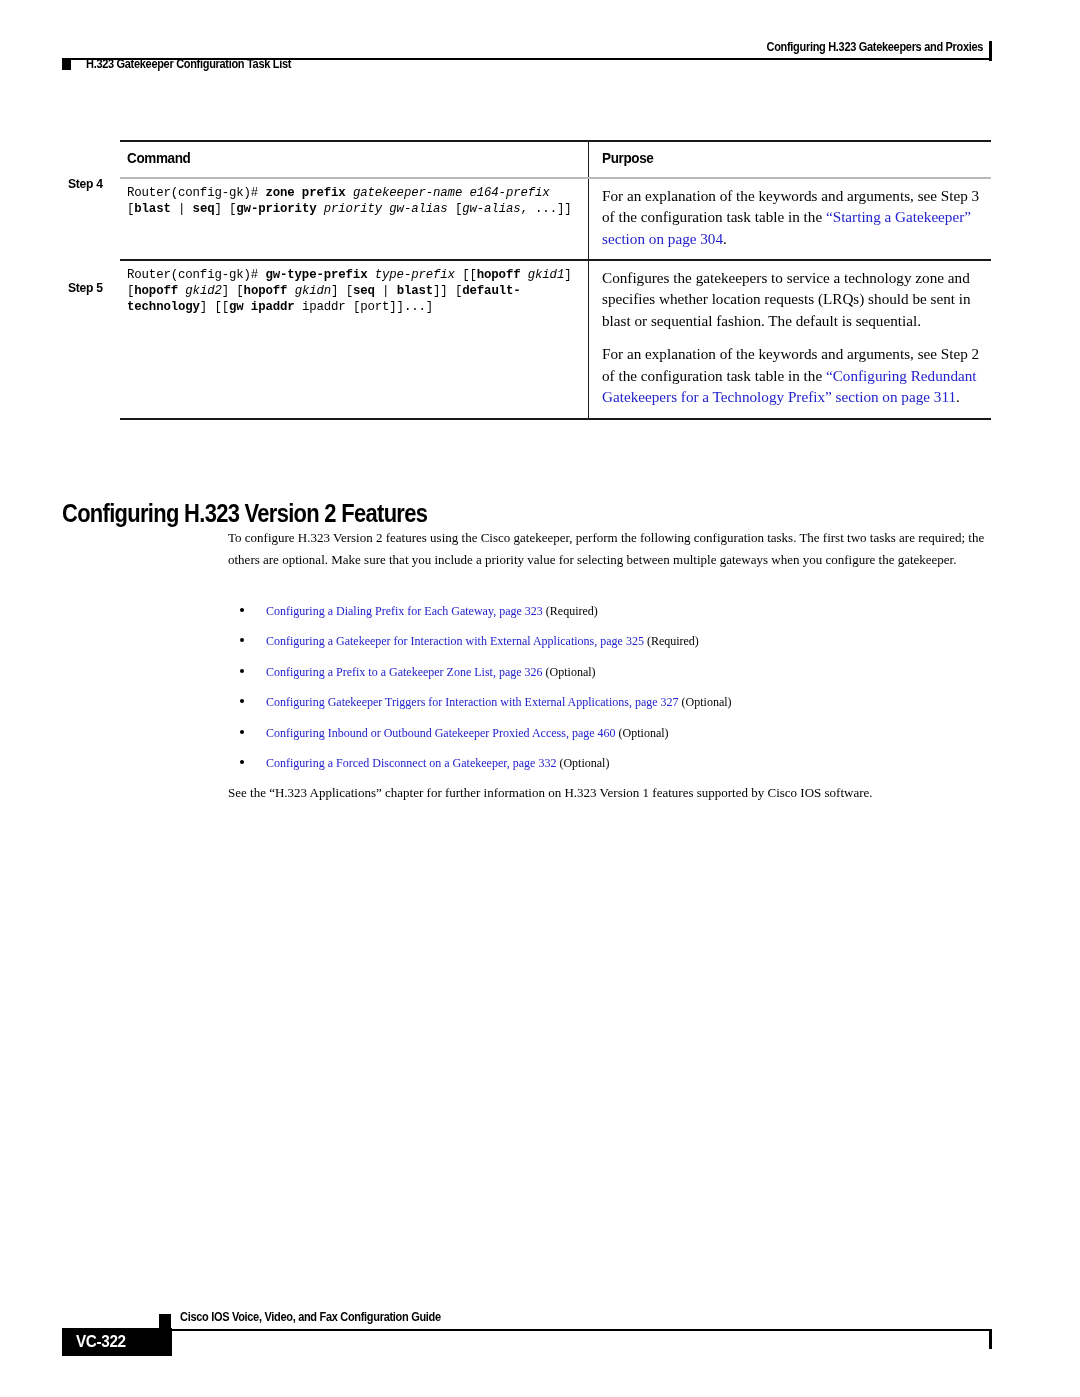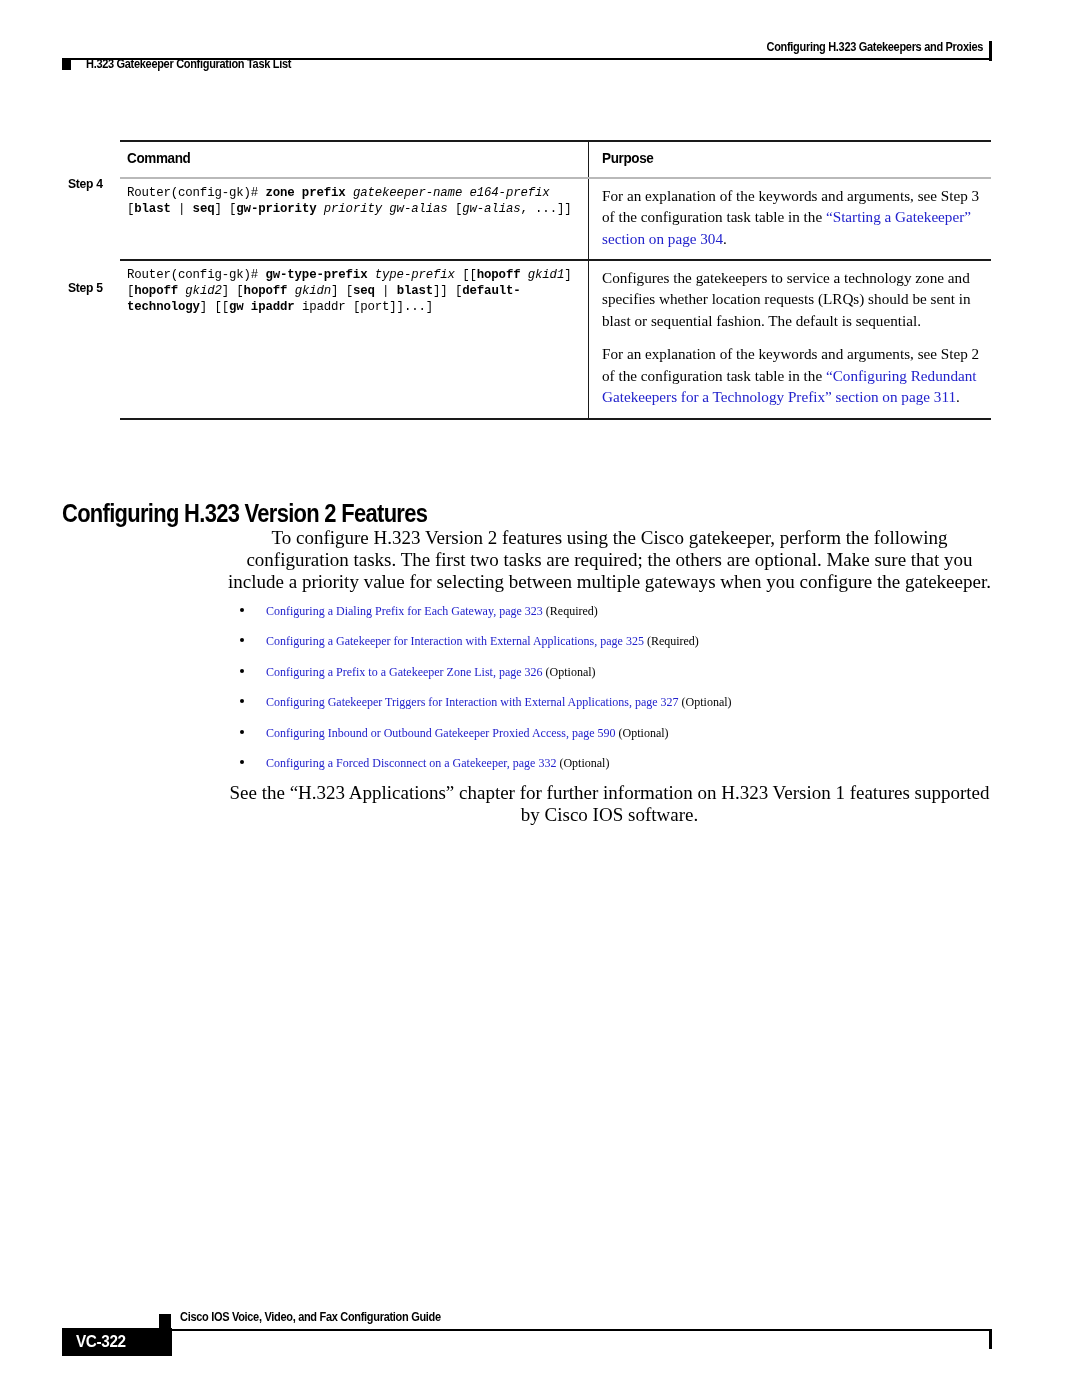--- a/index.html
+++ b/index.html
@@ -189,24 +189,24 @@
 
   
   .body-block {
     position: absolute;
     left: 228px;
     top: 527px;
     width: 763px;
   }
   .body-p {
     font-family: "Liberation Serif", serif;
-    font-size: 19px;
+    font-size: 13px;
     line-height: 22.2px;
     margin: 0;
-    text-align: center;
+    text-align: left;
   }
 
   .bullet-list {
     position: absolute;
     left: 228px;
     top: 601px;
     width: 763px;
   }
   .bullet-row {
     position: relative;
@@ -378,21 +378,21 @@
   <div class="bullet-row">
     <span class="bullet-dot"></span>
     <a class="bullet-link" style="text-decoration:none">Configuring a Prefix to a Gatekeeper Zone List, page 326</a><span class="bullet-suffix"> (Optional)</span>
   </div>
   <div class="bullet-row">
     <span class="bullet-dot"></span>
     <a class="bullet-link" style="text-decoration:none">Configuring Gatekeeper Triggers for Interaction with External Applications, page 327</a><span class="bullet-suffix"> (Optional)</span>
   </div>
   <div class="bullet-row">
     <span class="bullet-dot"></span>
-    <a class="bullet-link" style="text-decoration:none">Configuring Inbound or Outbound Gatekeeper Proxied Access, page 590</a><span class="bullet-suffix"> (Optional)</span>
+    <a class="bullet-link" style="text-decoration:none">Configuring Inbound or Outbound Gatekeeper Proxied Access, page 460</a><span class="bullet-suffix"> (Optional)</span>
   </div>
   <div class="bullet-row">
     <span class="bullet-dot"></span>
     <a class="bullet-link" style="text-decoration:none">Configuring a Forced Disconnect on a Gatekeeper, page 332</a><span class="bullet-suffix"> (Optional)</span>
   </div>
 </div>
 
 <div class="closing-block">
   <p class="body-p">See the “H.323 Applications” chapter for further information on H.323 Version 1 features supported by Cisco IOS software.</p>
 </div>

